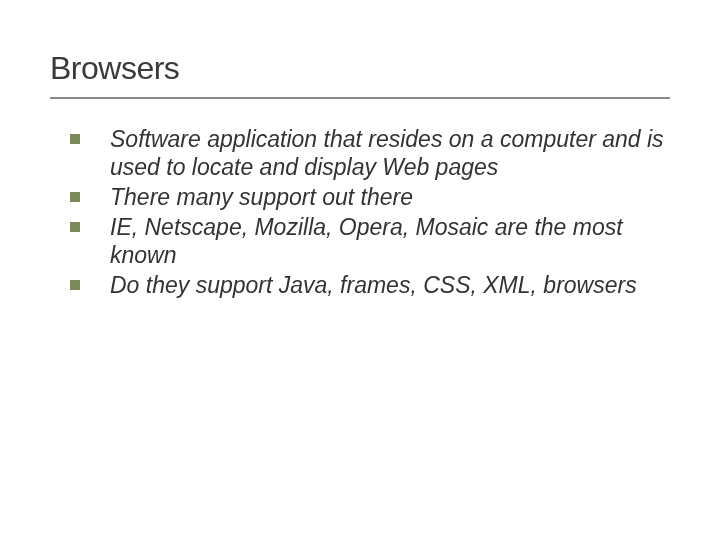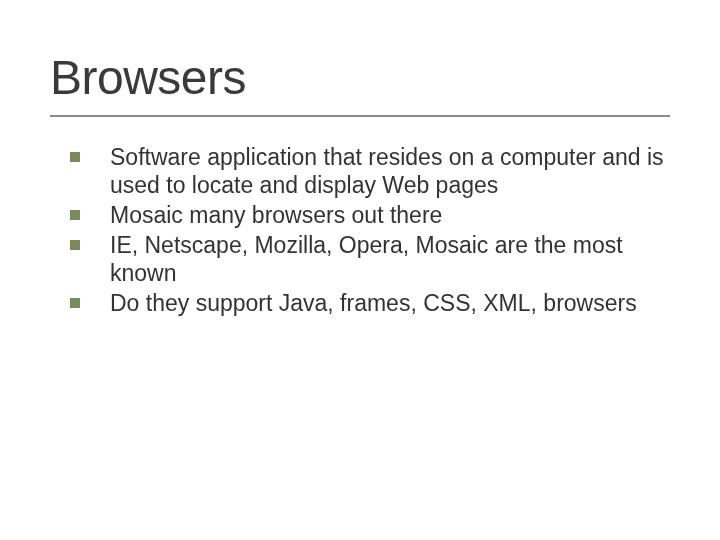--- a/index.html
+++ b/index.html
@@ -9,21 +9,21 @@
     font-family: Verdana, Geneva, sans-serif;
     color: #333333;
     position: relative;
   }
   .slide {
     width: 720px;
     height: 540px;
     padding: 50px 50px 40px 50px;
   }
   .title {
-    font-size: 48px;
+    font-size: 32px;
     font-weight: 400;
     color: #3a3a3a;
     margin-bottom: 10px;
     letter-spacing: -0.5px;
   }
   .divider {
     border: none;
     border-top: 2px solid #8a8a8a;
     margin-bottom: 26px;
     width: 100%;
@@ -32,20 +32,21 @@
     list-style: none;
     padding-left: 20px;
   }
   .bullets li {
     position: relative;
     padding-left: 40px;
     font-size: 23px;
     line-height: 1.22;
     color: #333333;
     margin-bottom: 2px;
+    font-style: italic;
   }
   .bullets li .sq {
     position: absolute;
     left: 0;
     top: 9px;
     width: 10px;
     height: 10px;
     background: #7a8a5a;
   }
 </style>
@@ -55,21 +56,21 @@
 <div class="slide">
   <h1 class="title">Browsers</h1>
   <hr class="divider">
   <ul class="bullets">
     <li>
       <span class="sq"></span>
       <span>Software application that resides on a computer and is used to locate and display Web pages</span>
     </li>
     <li>
       <span class="sq"></span>
-      <span>Mosaic many browsers out there</span>
+      <span>There many support out there</span>
     </li>
     <li>
       <span class="sq"></span>
       <span>IE, Netscape, Mozilla, Opera, Mosaic are the most known</span>
     </li>
     <li>
       <span class="sq"></span>
       <span>Do they support Java, frames, CSS, XML, browsers</span>
     </li>
   </ul>

